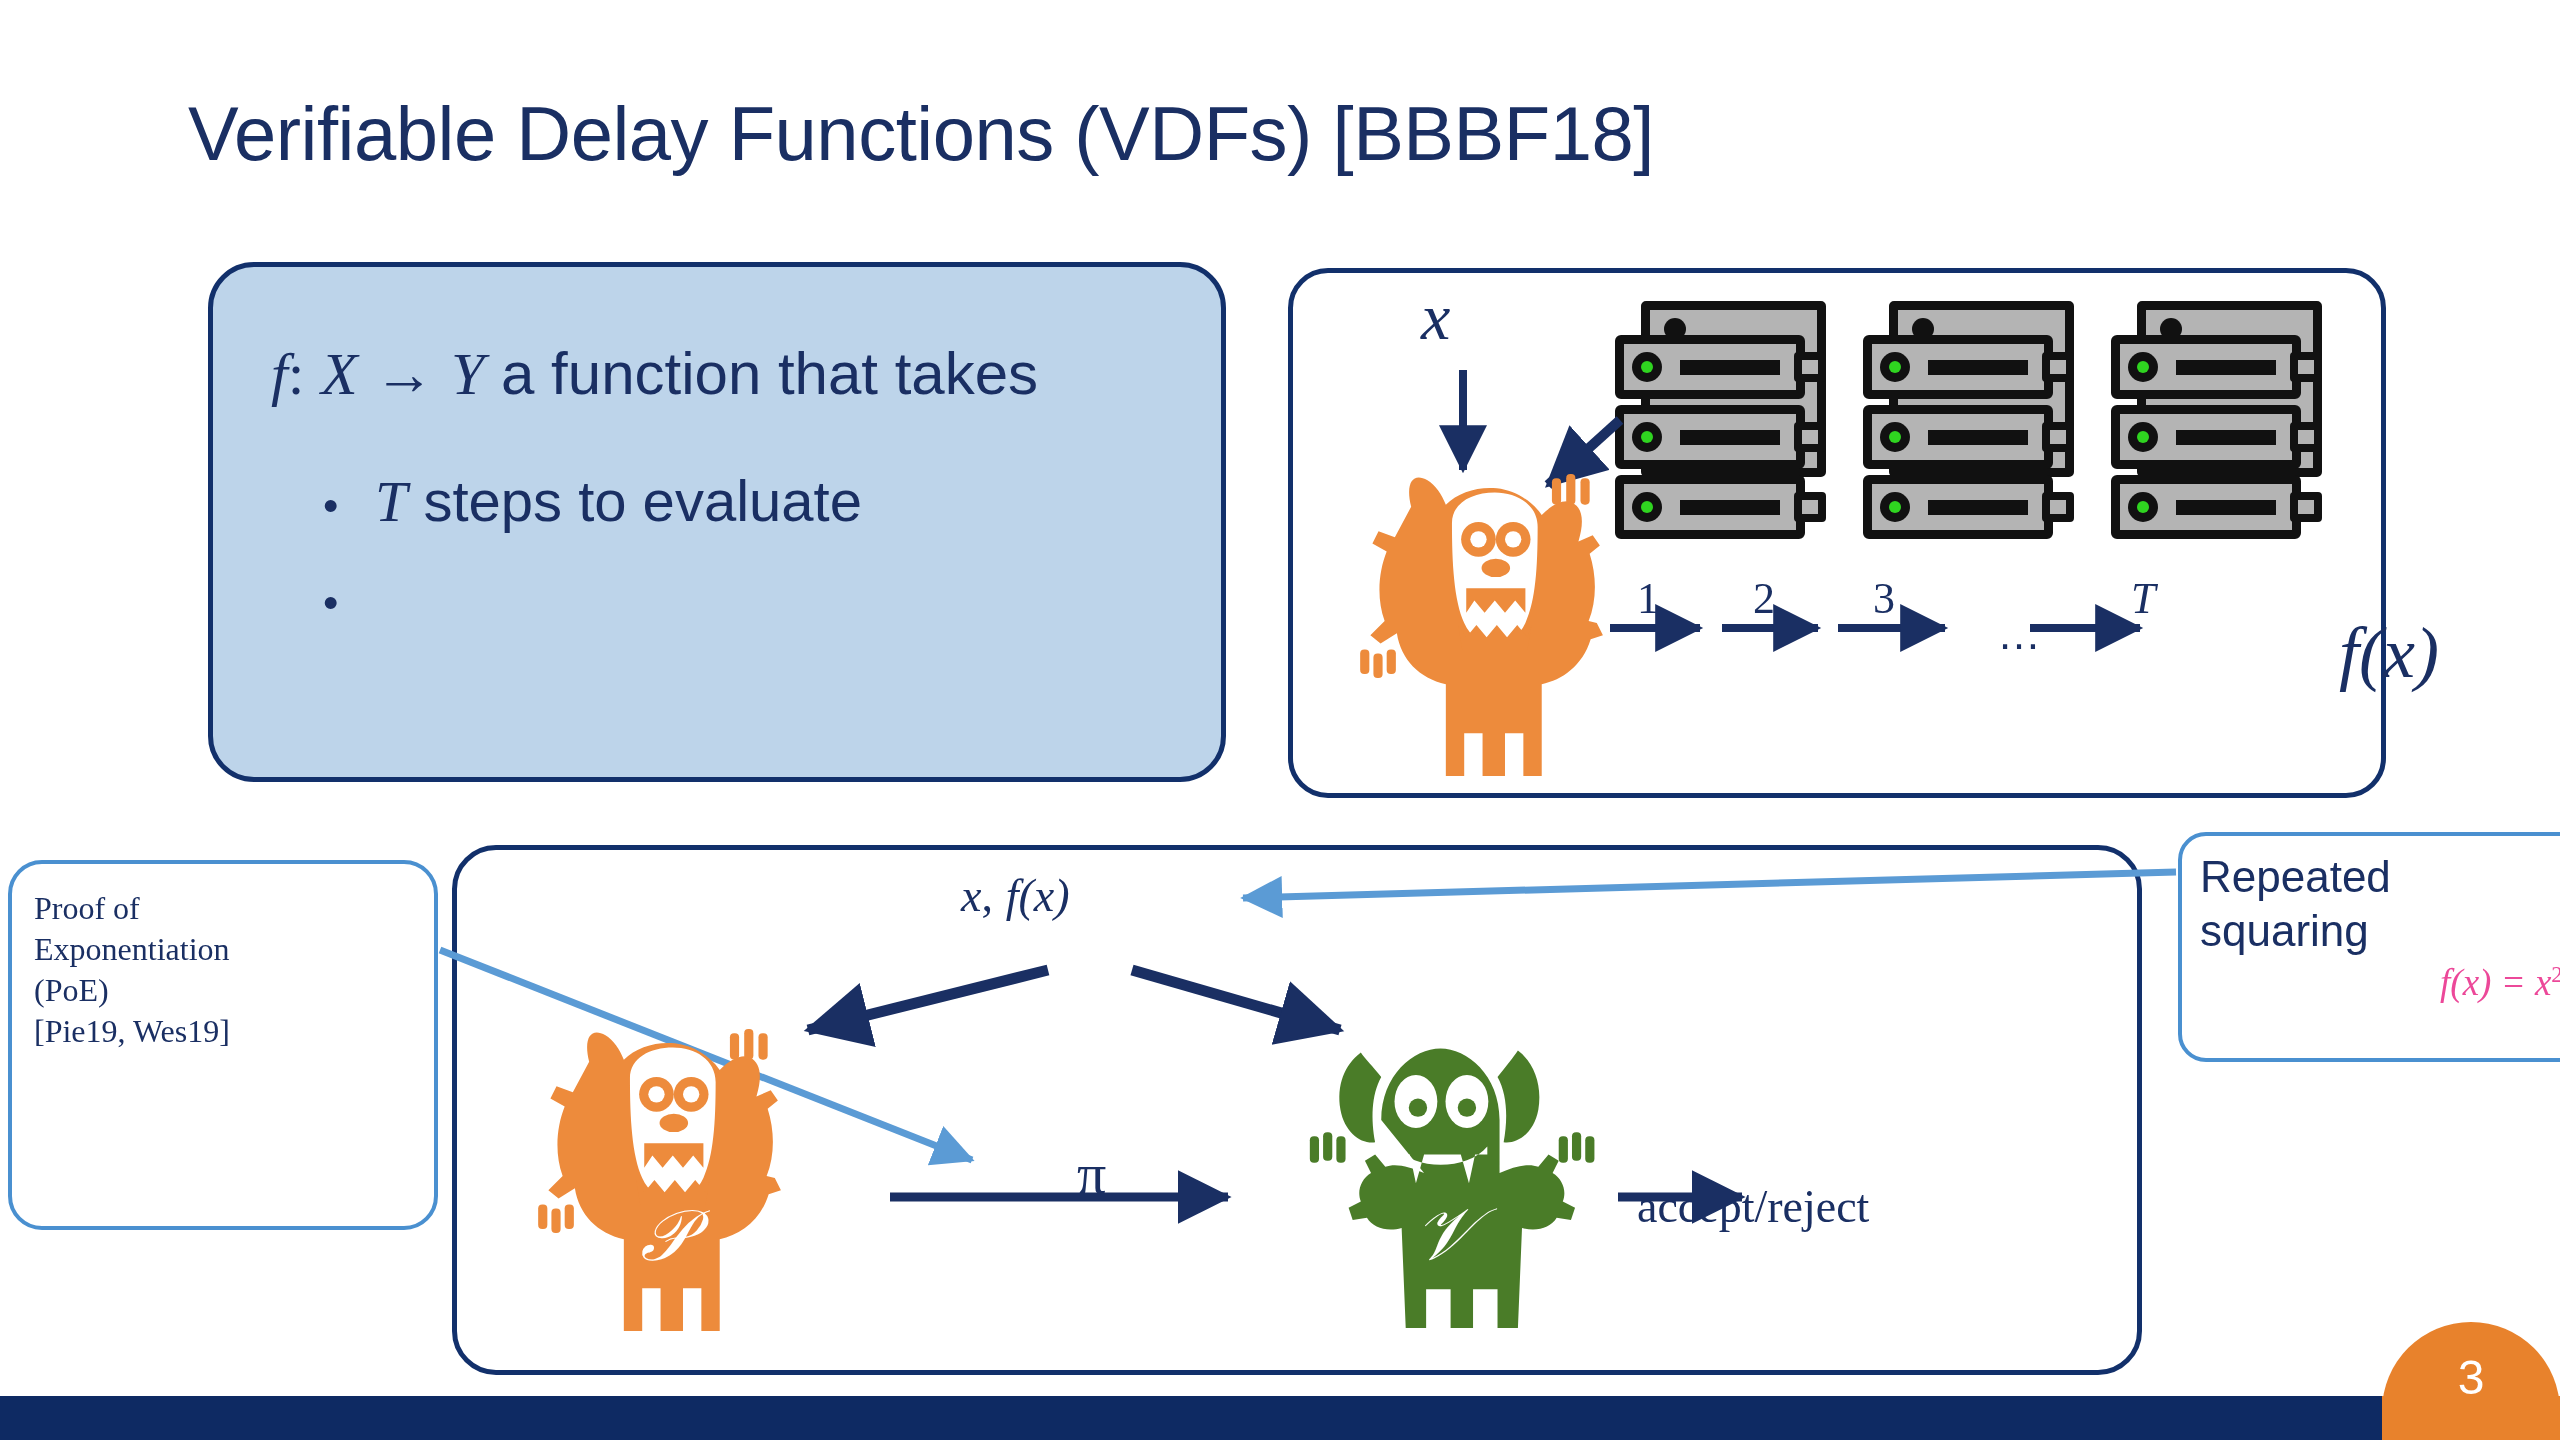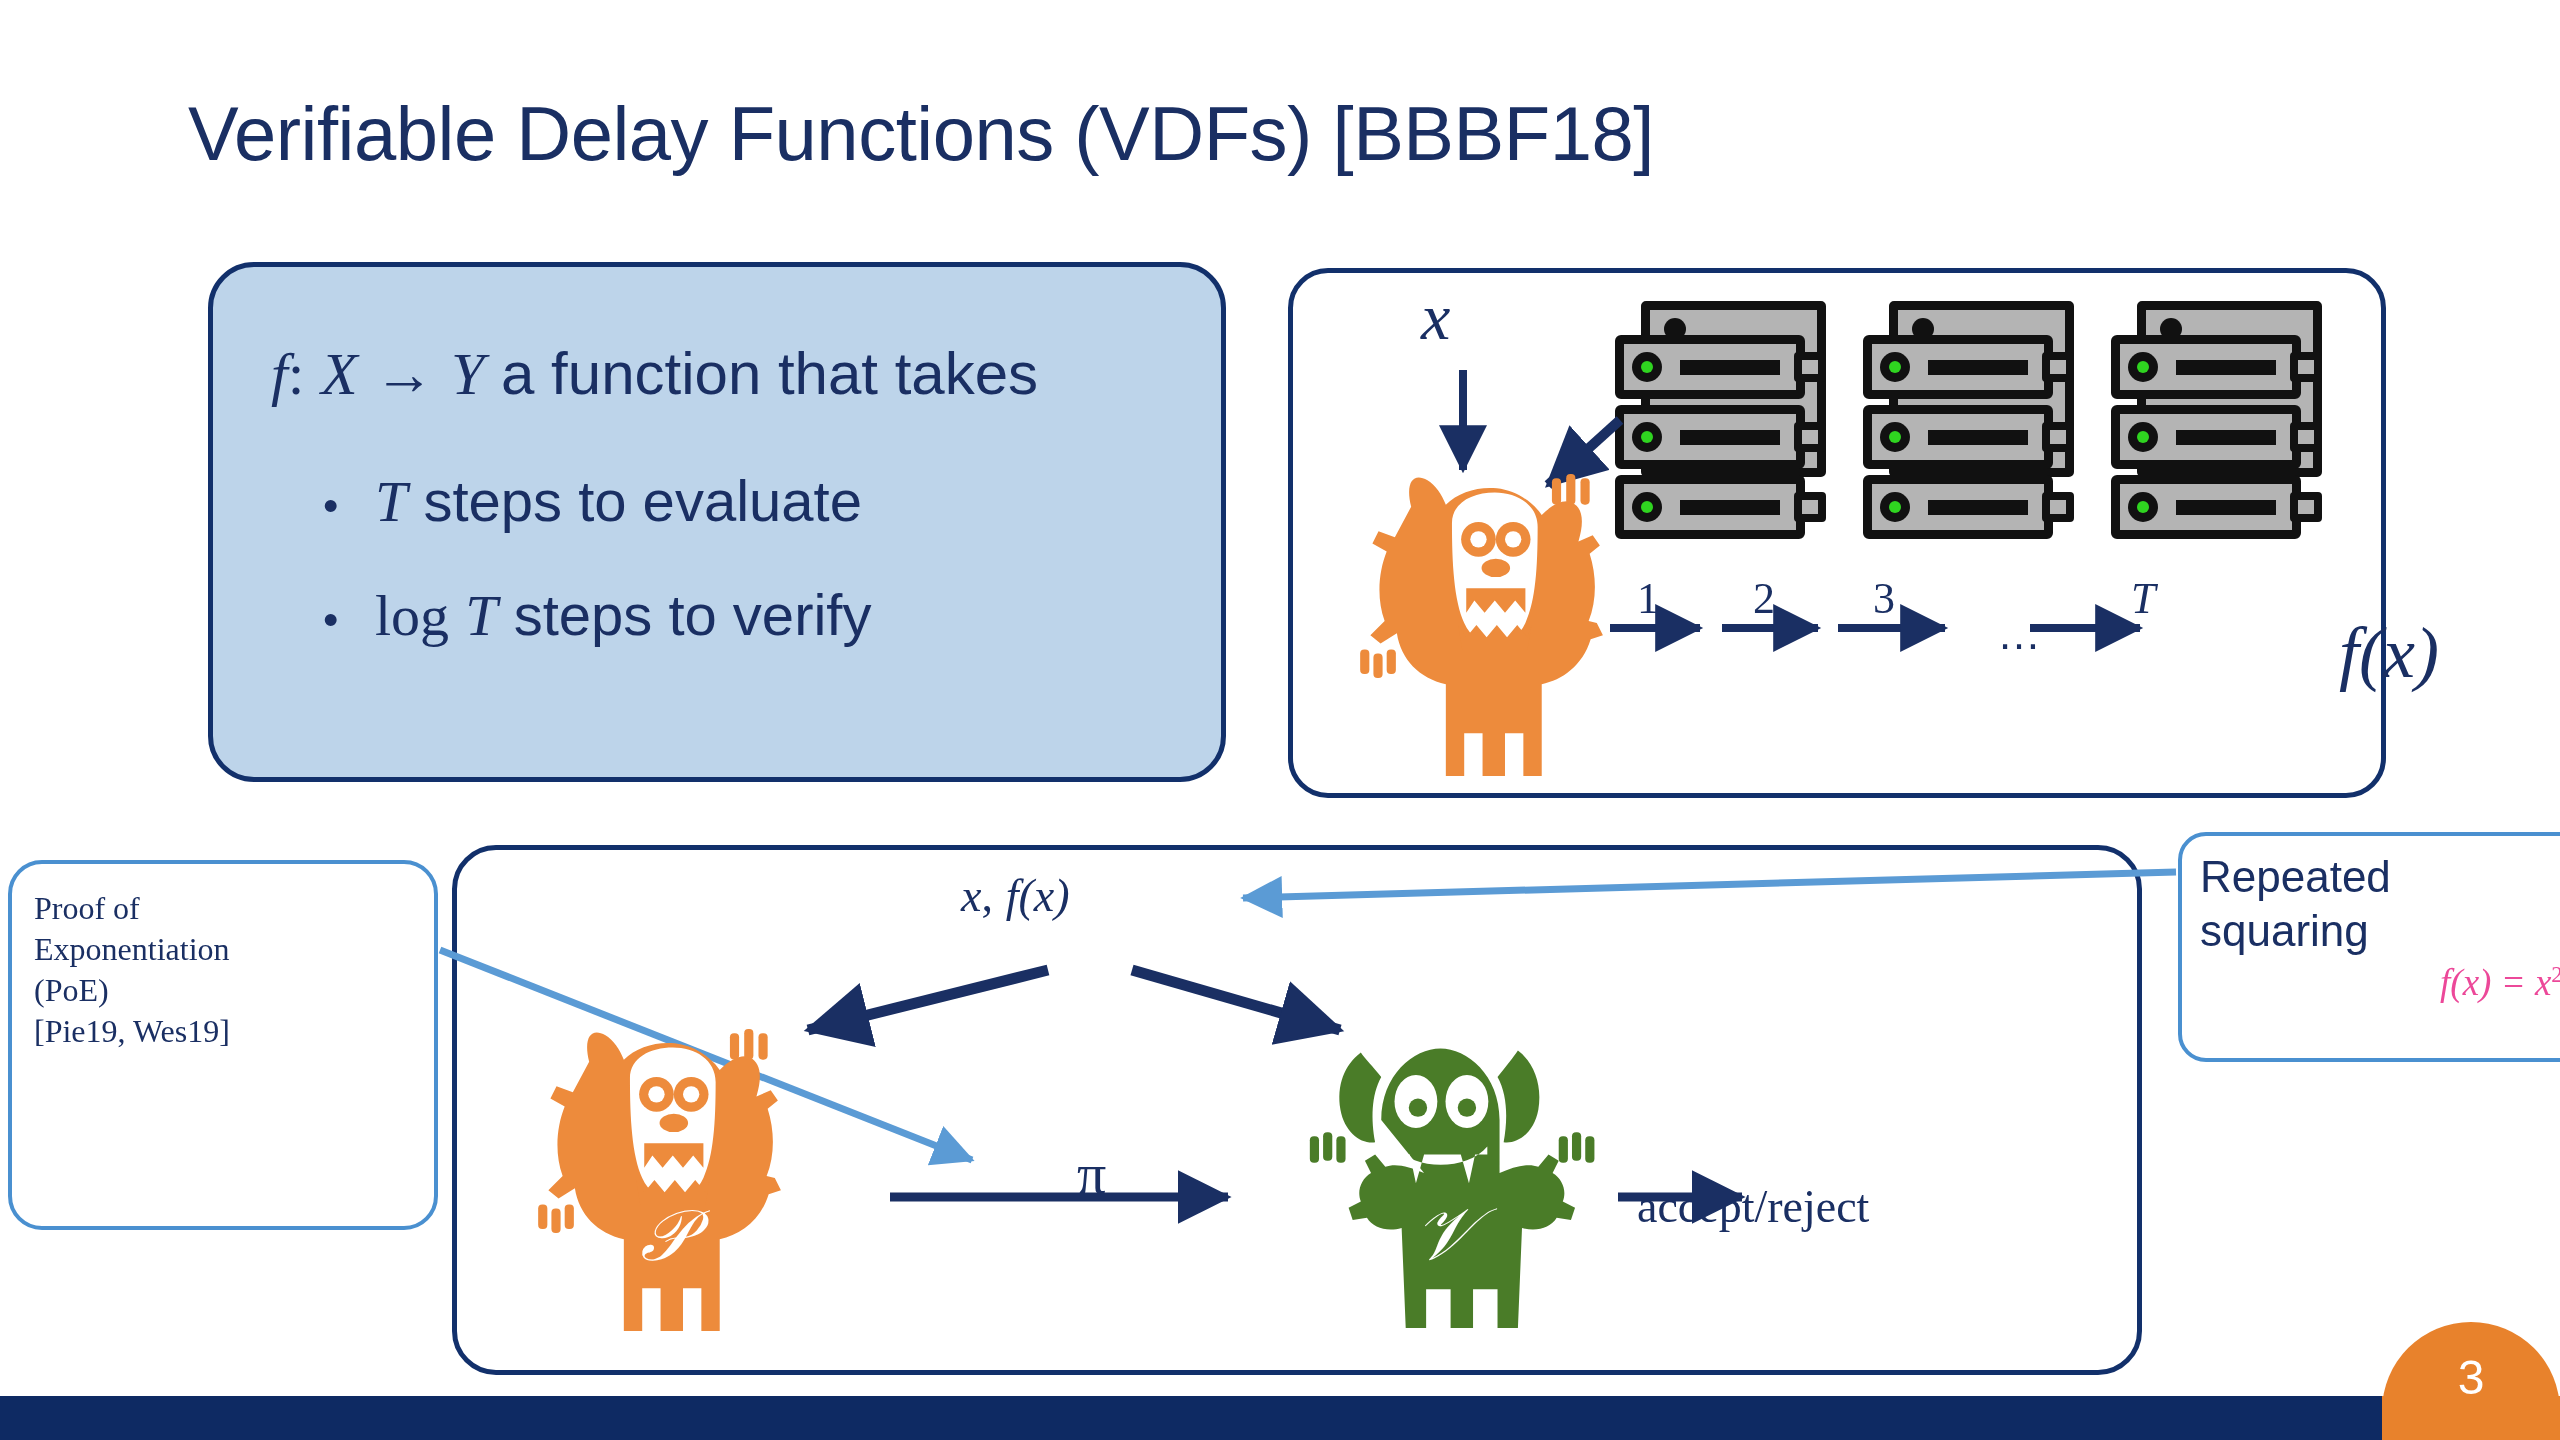--- a/index.html
+++ b/index.html
@@ -359,21 +359,20 @@
     <div class="def-line1">
       <span class="mathi">f</span><span class="mathr">:</span>&nbsp;<span class="mathi">X</span>&nbsp;<span class="mathr">→</span>&nbsp;<span class="mathi">Y</span>&nbsp;<span>a function that takes</span>
     </div>
     <div class="def-bullets">
       <div class="def-bullet">
         <span class="dot">•</span>
         <span><span class="mathi">T</span>&nbsp;<span>steps to evaluate</span></span>
       </div>
       <div class="def-bullet">
         <span class="dot">•</span>
-        <span><span class="mathr">log</span>&nbsp;<span class="mathi">T</span>&nbsp;<span>steps to verify</span></span>
       </div>
     </div>
   </div>
 
   <div class="eval-box">
     <div class="lbl-x mathi">x</div>
 
     <div class="racks">
       <div class="rack" style="left:0px;">
         <div class="back">

